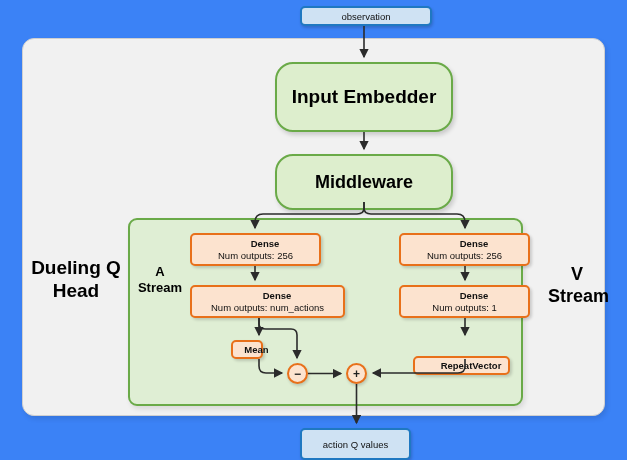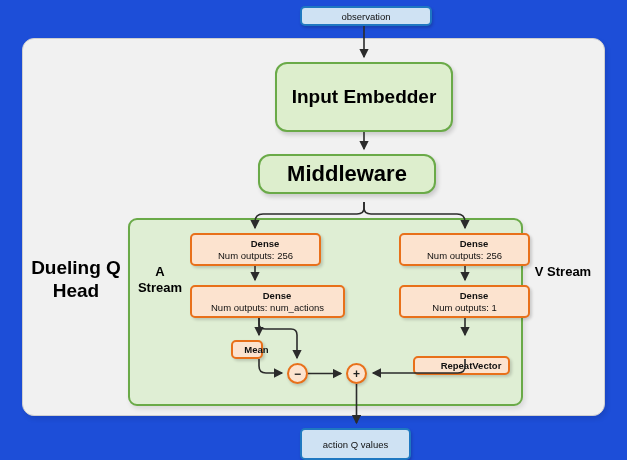--- a/index.html
+++ b/index.html
@@ -4,21 +4,21 @@
 <style>
   html, body {
     margin: 0;
     padding: 0;
     background: #ffffff;
   }
   #canvas {
     position: relative;
     width: 627px;
     height: 460px;
-    background: #1d4ed8;
+    background: #3b82f6;
     font-family: "Liberation Sans", sans-serif;
     overflow: hidden;
   }
   #edges {
     position: absolute;
     left: 0; top: 0;
     width: 627px; height: 460px;
     pointer-events: none;
     z-index: 5;
   }
@@ -66,28 +66,28 @@
     font-weight: 400;
     z-index: 4;
   }
   .io-observation { left: 300px; top: 6px; width: 132px; height: 20px; }
   .io-output      { left: 300px; top: 428px; width: 111px; height: 32px; }
 
   
   .green-box {
     background: #ddeecd;
     border: 2px solid #6aaa48;
-    border-radius: 12px;
+    border-radius: 18px;
     box-shadow: 2px 3px 4px rgba(0,0,0,0.16);
     font-weight: bold;
     color: #000000;
     z-index: 4;
   }
   .n-embedder   { left: 275px; top: 62px;  width: 178px; height: 70px; font-size: 19px; }
-  .n-middleware { left: 258px; top: 154px; width: 178px; height: 40px; font-size: 22px; }
+  .n-middleware { left: 275px; top: 154px; width: 178px; height: 56px; font-size: 18px; }
 
   
   .orange-box {
     background: #fce3cf;
     border: 2px solid #e8701a;
     border-radius: 5px;
     box-shadow: 2px 2px 3px rgba(0,0,0,0.16);
     color: #101010;
     z-index: 4;
   }
@@ -135,21 +135,21 @@
   .label {
     position: absolute;
     font-weight: bold;
     color: #000000;
     text-align: center;
     z-index: 4;
     line-height: 1.22;
   }
   .lbl-head    { left: 28px;  top: 256px; width: 96px; font-size: 19px; }
   .lbl-astream { left: 134px; top: 264px; width: 52px; font-size: 13px; }
-  .lbl-vstream { left: 534px; top: 264px; width: 58px; font-size: 13px; }
+  .lbl-vstream { left: 548px; top: 264px; width: 58px; font-size: 18px; }
 </style>
 </head>
 <body>
 
 <div id="canvas">
 
   <div class="node outer-panel"></div>
 
   <div class="node green-panel"></div>
 

